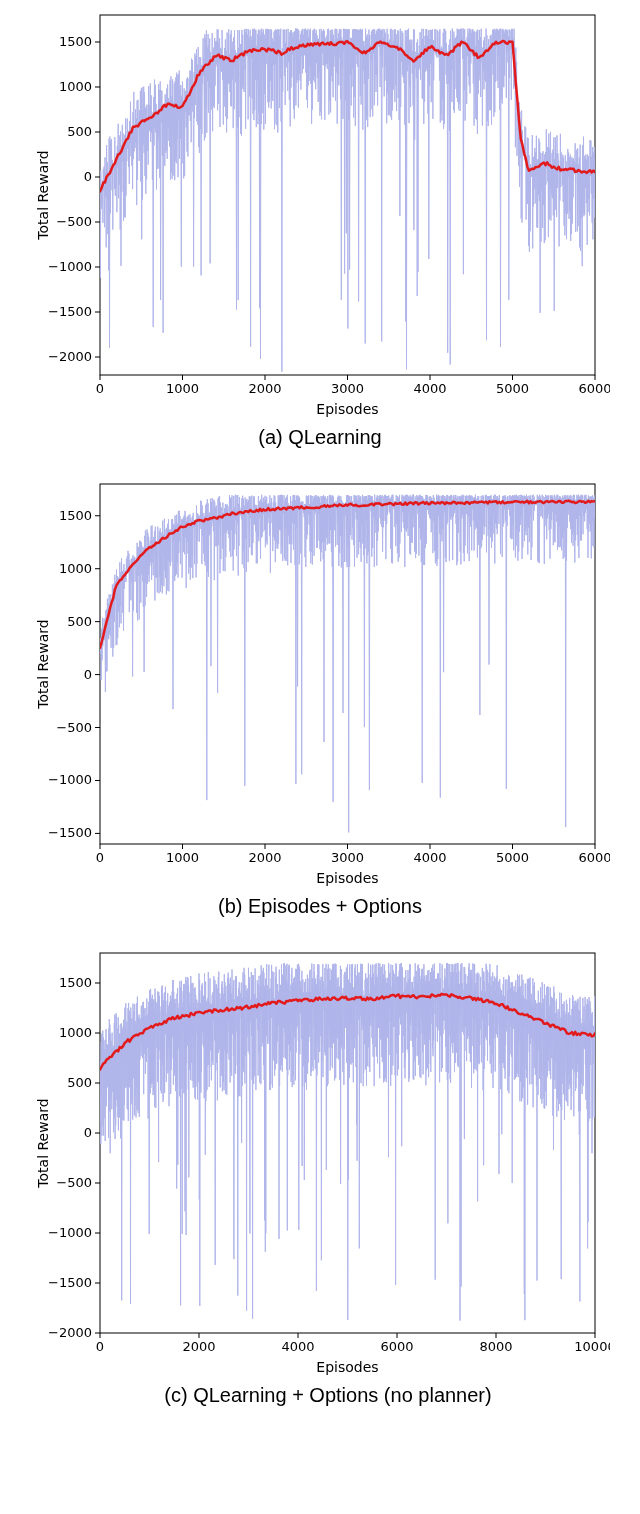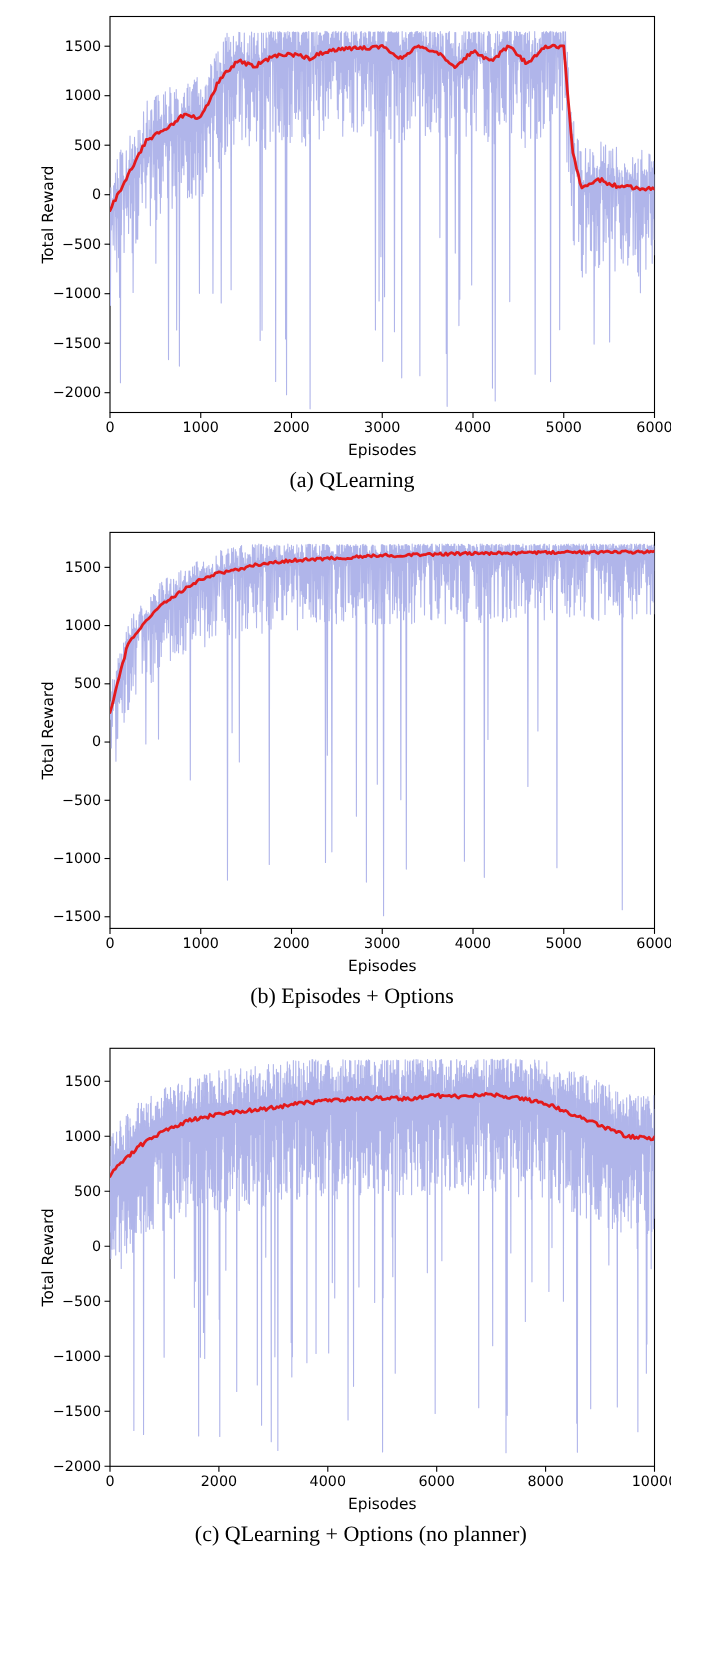--- a/index.html
+++ b/index.html
@@ -14,21 +14,21 @@
     margin: 0 auto;
     box-sizing: border-box;
   }
   .chart-block {
     width: 640px;
     position: relative;
   }
   .caption {
     text-align: center;
     font-size: 20px;
-    font-family: Liberation Serif, serif;
+    font-family: Liberation Sans, sans-serif;
     margin: 6px 0 20px 0;
   }
   .caption-last {
     margin-bottom: 0;
     margin-left: 16px;
   }
   .plot-holder {
     position: relative;
     width: 580px;
     margin: 0 auto;

